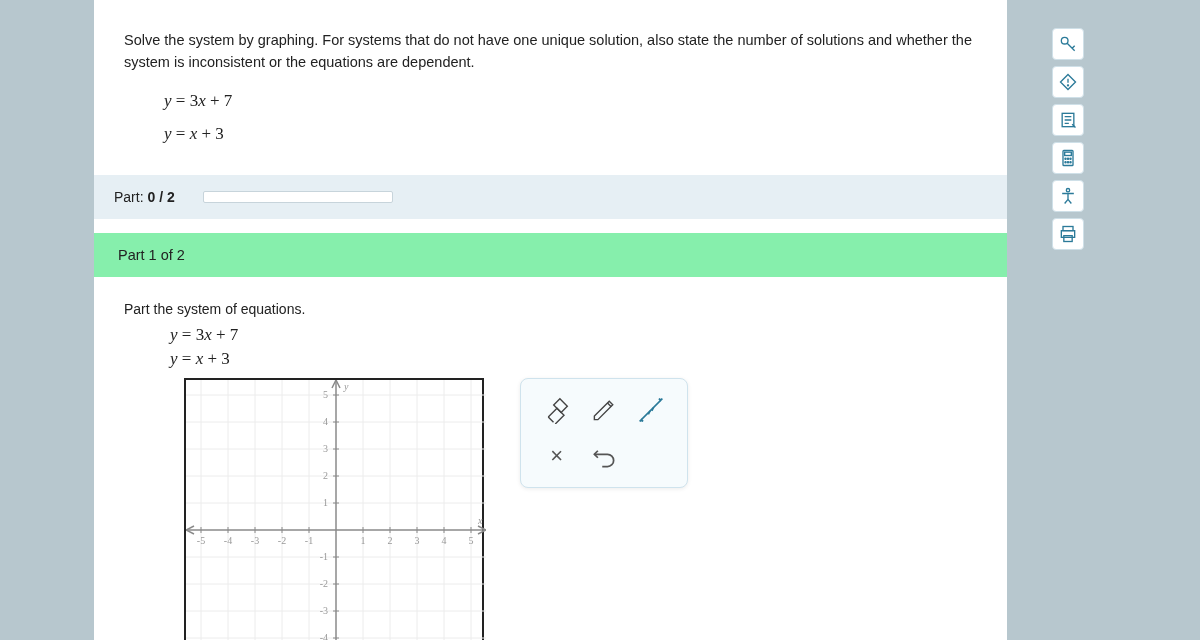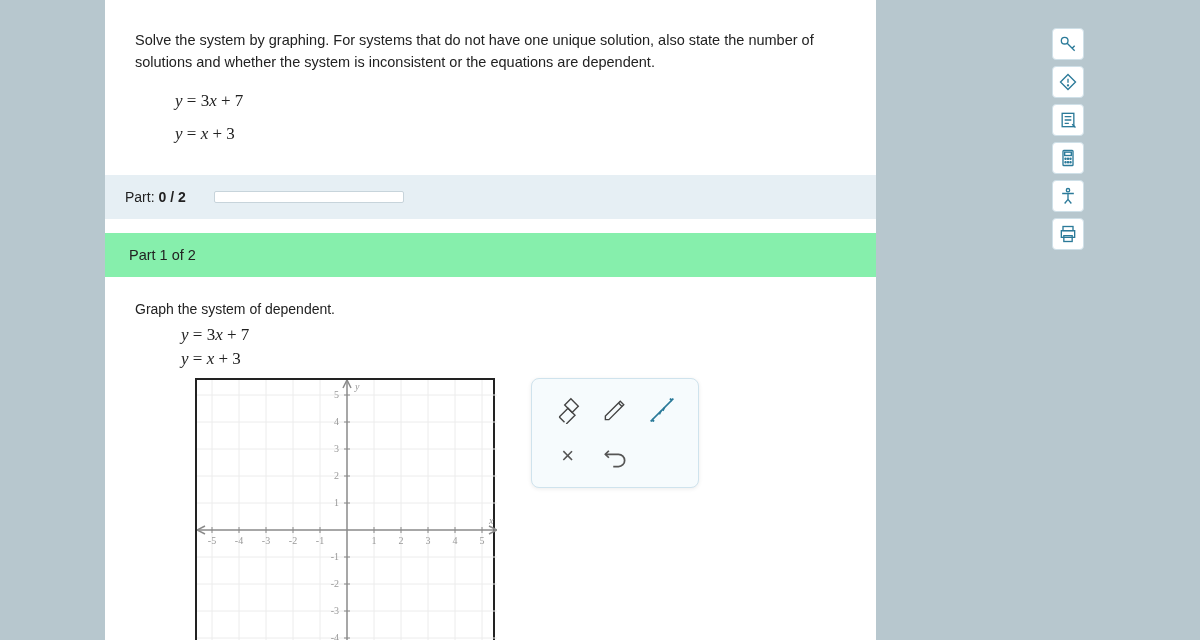--- a/index.html
+++ b/index.html
@@ -8,23 +8,23 @@
     font-size: 14px;
     background: #b7c7ce;
     color: #222;
     height: 640px;
     width: 1200px;
     overflow: hidden;
     position: relative;
   }
   .content-area {
     position: absolute;
-    left: 105px;
+    left: 94px;
     top: 0;
-    width: 771px;
+    width: 913px;
     background: #fff;
     height: 100%;
   }
   .problem-block {
     padding: 30px 30px 20px 30px;
     font-size: 14.5px;
     line-height: 1.5;
   }
   .equations {
     margin-top: 14px;
@@ -150,21 +150,21 @@
     </div>
   </div>
 
   <div style="height:14px;background:#fff;"></div>
 
   <div class="part-sub">
     <span>Part 1 of 2</span>
   </div>
 
   <div class="part-content">
-    <div>Graph the system of dependent.</div>
+    <div>Part the system of equations.</div>
     <div class="sub-eq">
       <div><span>y</span><span class="rom"> = 3</span><span>x</span><span class="rom"> + 7</span></div>
       <div><span>y</span><span class="rom"> = </span><span>x</span><span class="rom"> + 3</span></div>
     </div>
 
     <div class="graph-tool-row">
       <div class="graph-box">
         <svg width="300" height="300" viewBox="0 0 300 300" class="grid">
 
           <g>

